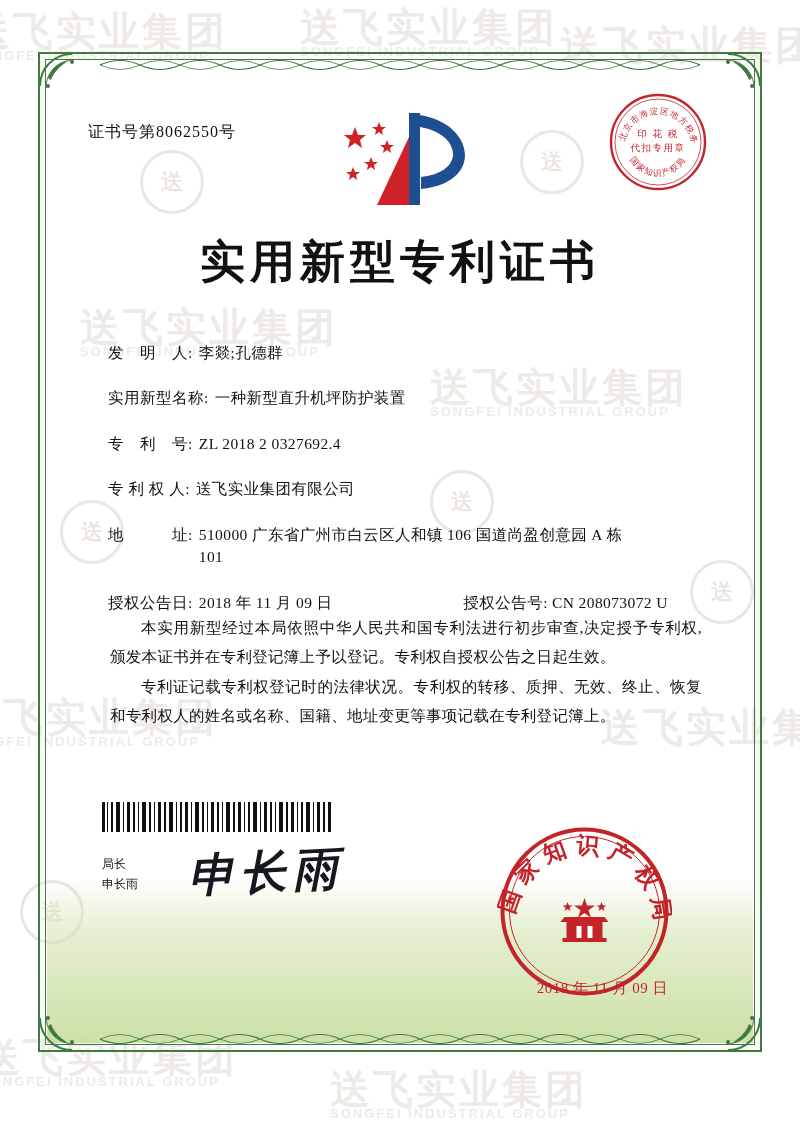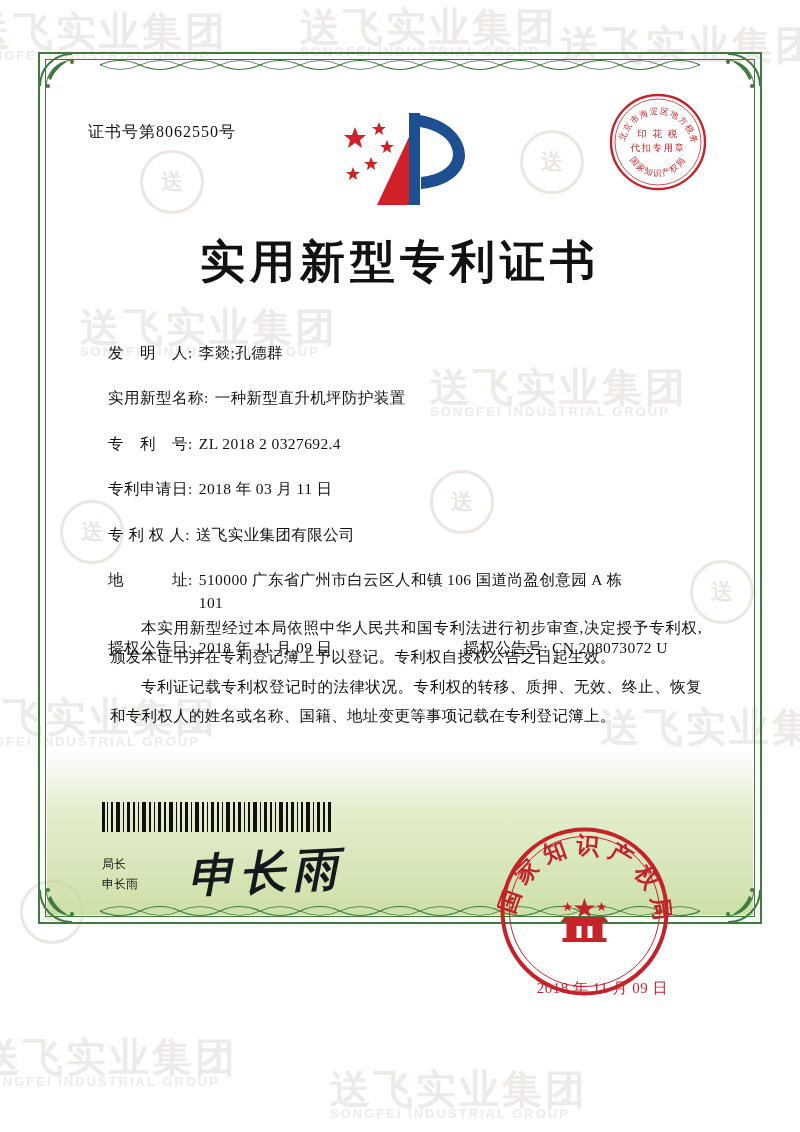--- a/index.html
+++ b/index.html
@@ -54,21 +54,21 @@
     justify-content: center;
     font-family: "Liberation Sans", sans-serif;
   }
 
   
   #certificate {
     position: absolute;
     left: 38px;
     top: 52px;
     width: 724px;
-    height: 872px;
+    height: 1000px;
     border: 2px solid #3f7a3f;
     box-sizing: border-box;
     z-index: 1;
   }
   #certificate::before {
     content: "";
     position: absolute;
     left: 5px;
     top: 5px;
     right: 5px;
@@ -397,24 +397,20 @@
       <span class="field-label">发　明　人:</span>
       <span class="field-value" style="padding-left:6px">李燚;孔德群</span>
     </div>
     <div class="field-row">
       <span class="field-label">实用新型名称:</span>
       <span class="field-value" style="padding-left:6px">一种新型直升机坪防护装置</span>
     </div>
     <div class="field-row">
       <span class="field-label">专　利　号:</span>
       <span class="field-value" style="padding-left:6px">ZL 2018 2 0327692.4</span>
-    </div>
-    <div class="field-row">
-      <span class="field-label">专利申请日:</span>
-      <span class="field-value" style="padding-left:6px">2018 年 03 月 11 日</span>
     </div>
     <div class="field-row">
       <span class="field-label">专 利 权 人:</span>
       <span class="field-value" style="padding-left:6px">送飞实业集团有限公司</span>
     </div>
     <div class="field-row">
       <span class="field-label">地　　　址:</span>
       <span class="field-value" style="padding-left:6px; max-width:450px;">510000 广东省广州市白云区人和镇 106 国道尚盈创意园 A 栋 101</span>
     </div>
     <div class="field-row dual">

